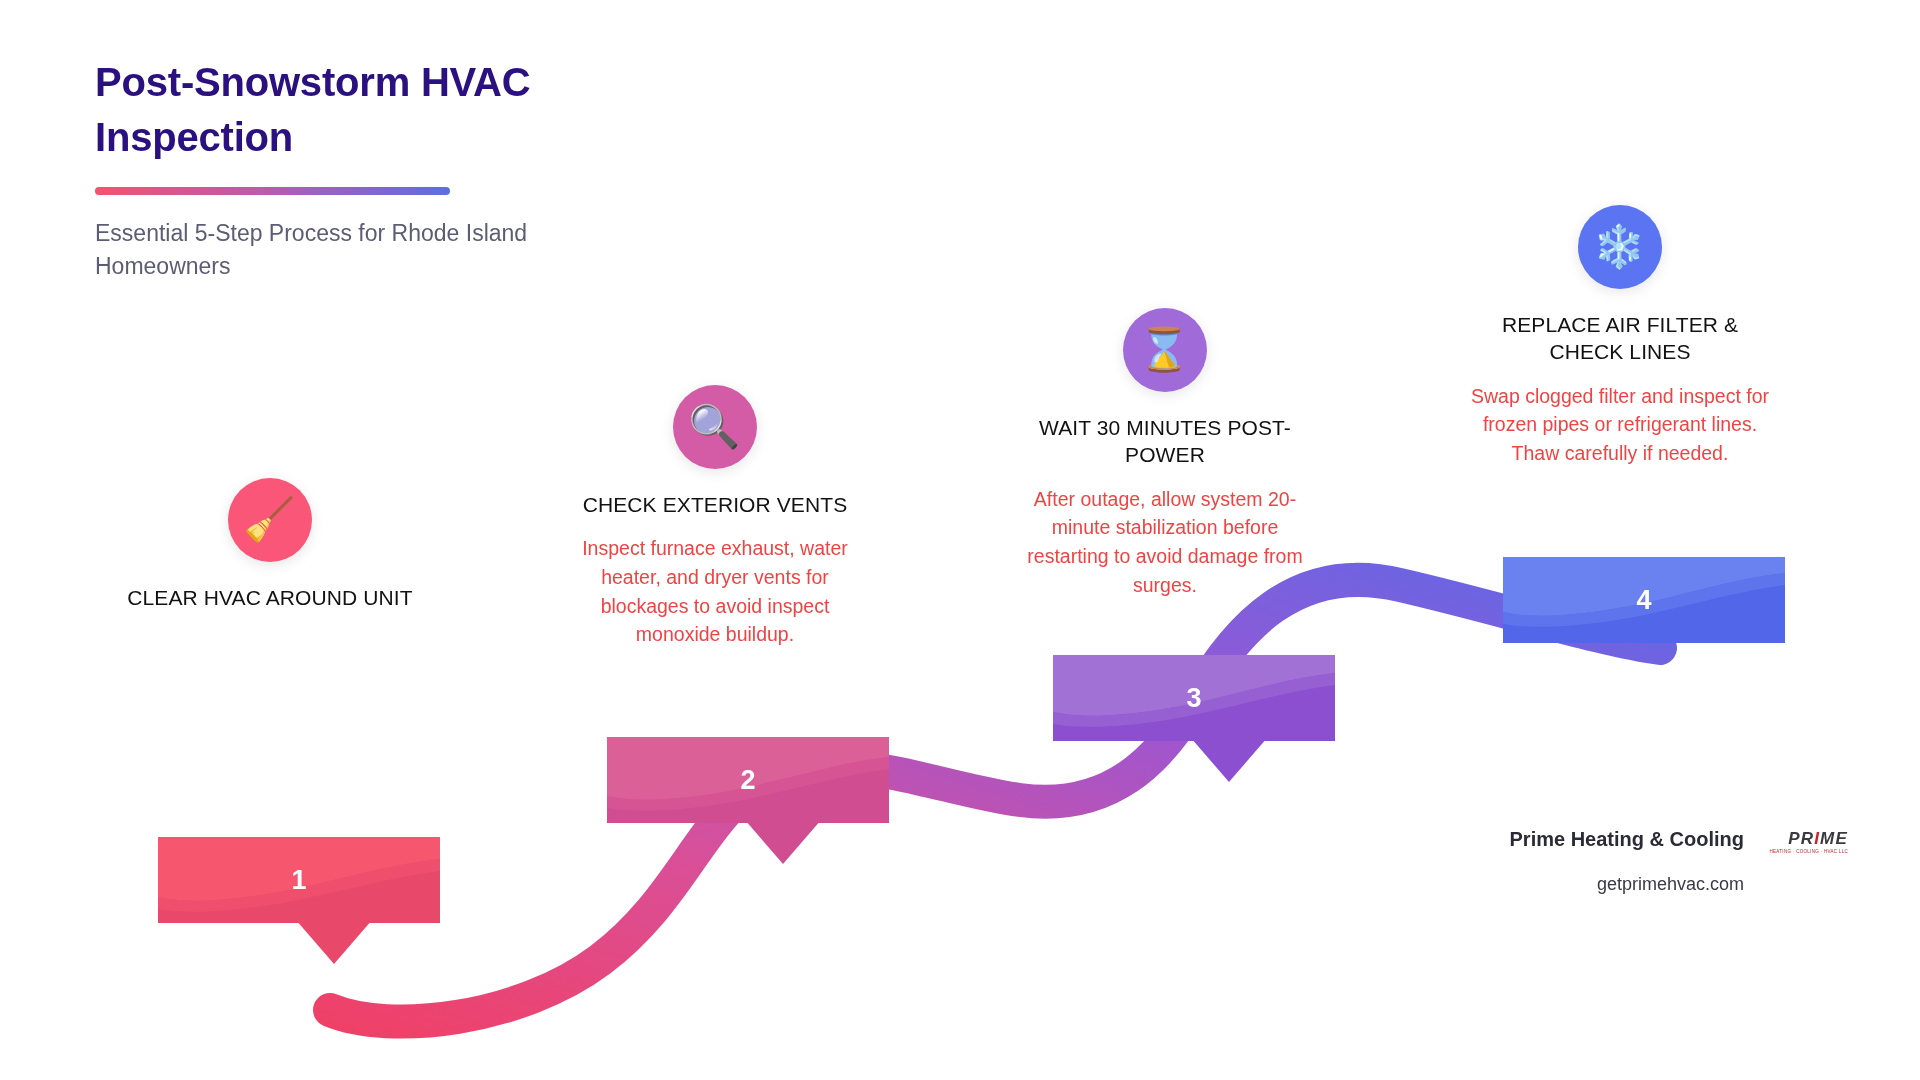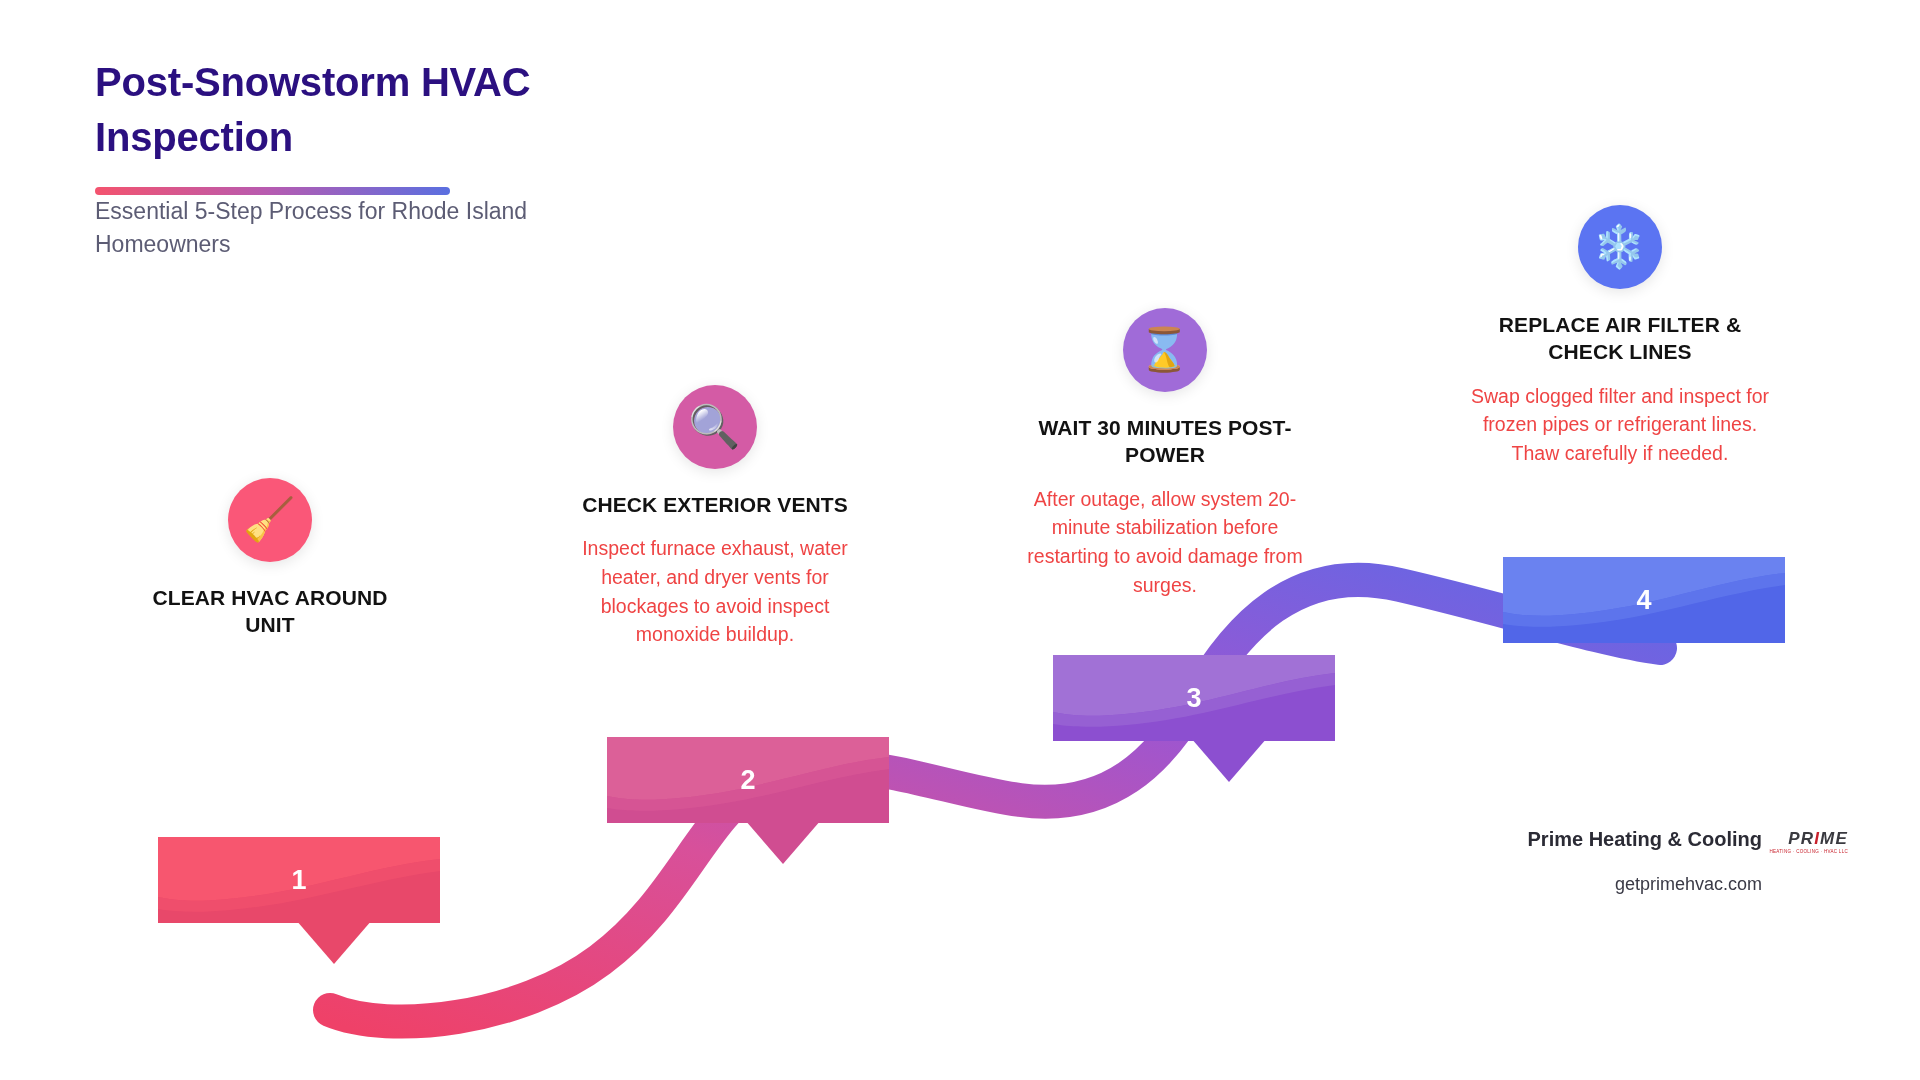--- a/index.html
+++ b/index.html
@@ -43,20 +43,21 @@
     width: 355px;
     height: 8px;
     border-radius: 4px;
     margin-top: 22px;
     background: linear-gradient(90deg, #F4536E 0%, #B85BB0 48%, #5A6FE0 100%);
   }
   #subtitle {
     font-size: 23px;
     color: #5C5C74;
     line-height: 1.42;
+    margin-top: 22px;
     white-space: pre-line;
   }
 
   
   #ribbon {
     position: absolute;
     left: 0; top: 0;
     width: 1920px;
     height: 1080px;
     pointer-events: none;
@@ -74,21 +75,21 @@
     margin: 0 auto;
     display: flex;
     align-items: center;
     justify-content: center;
     font-size: 42px;
     line-height: 1;
     box-shadow: 0 3px 14px rgba(0,0,0,0.10);
   }
   .step-heading {
     font-size: 21px;
-    font-weight: bold;
+    font-weight: normal;
     color: #121212;
     line-height: 1.30;
     margin-top: 22px;
     letter-spacing: 0.1px;
   }
   .step-desc {
     font-size: 19.5px;
     color: #ef4444;
     line-height: 1.47;
     margin-top: 16px;
@@ -120,20 +121,21 @@
   }
 
   
   #footer {
     position: absolute;
     right: 72px;
     bottom: 55px;
     text-align: right;
     display: flex;
     align-items: flex-start;
+    gap: 18px;
   }
   #footer-text { text-align: right; }
   #brand-name {
     font-size: 20px;
     font-weight: bold;
     color: #2B2B35;
     line-height: 1.3;
   }
   #brand-site {
     font-size: 18px;

